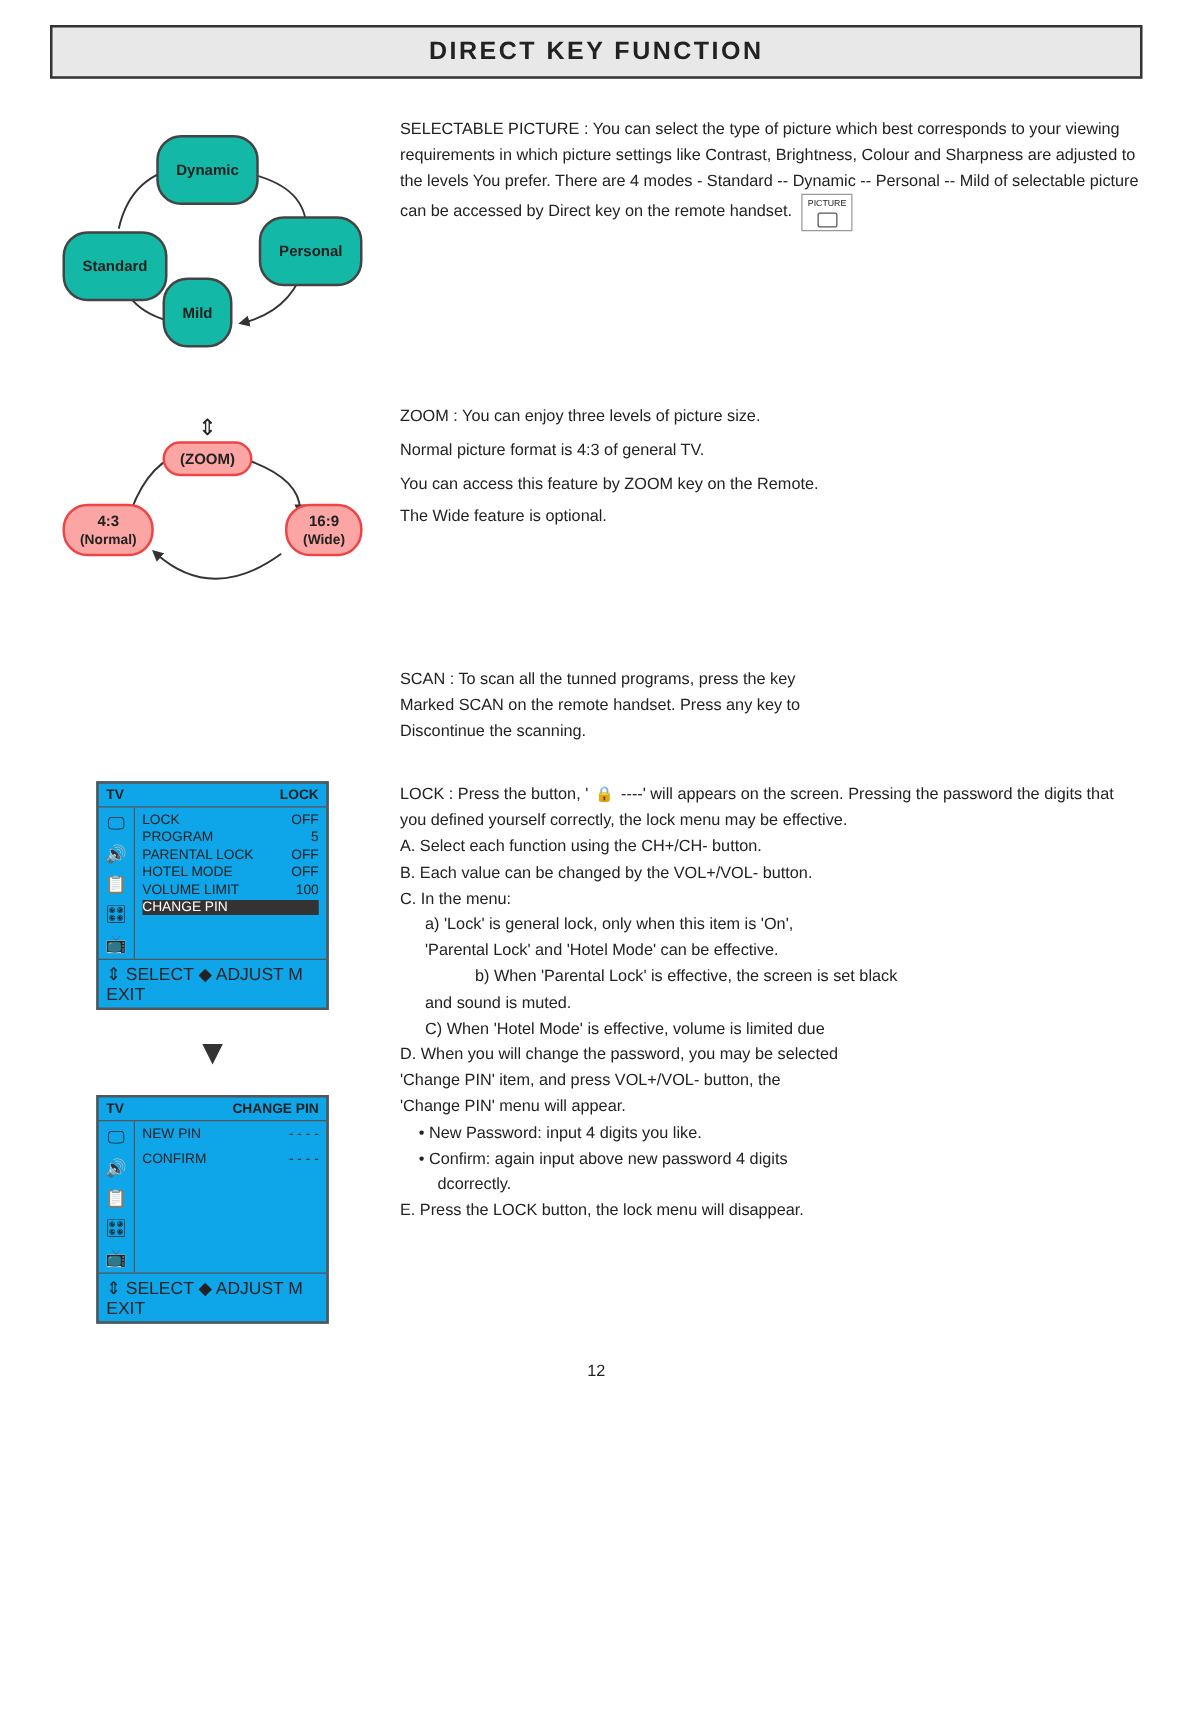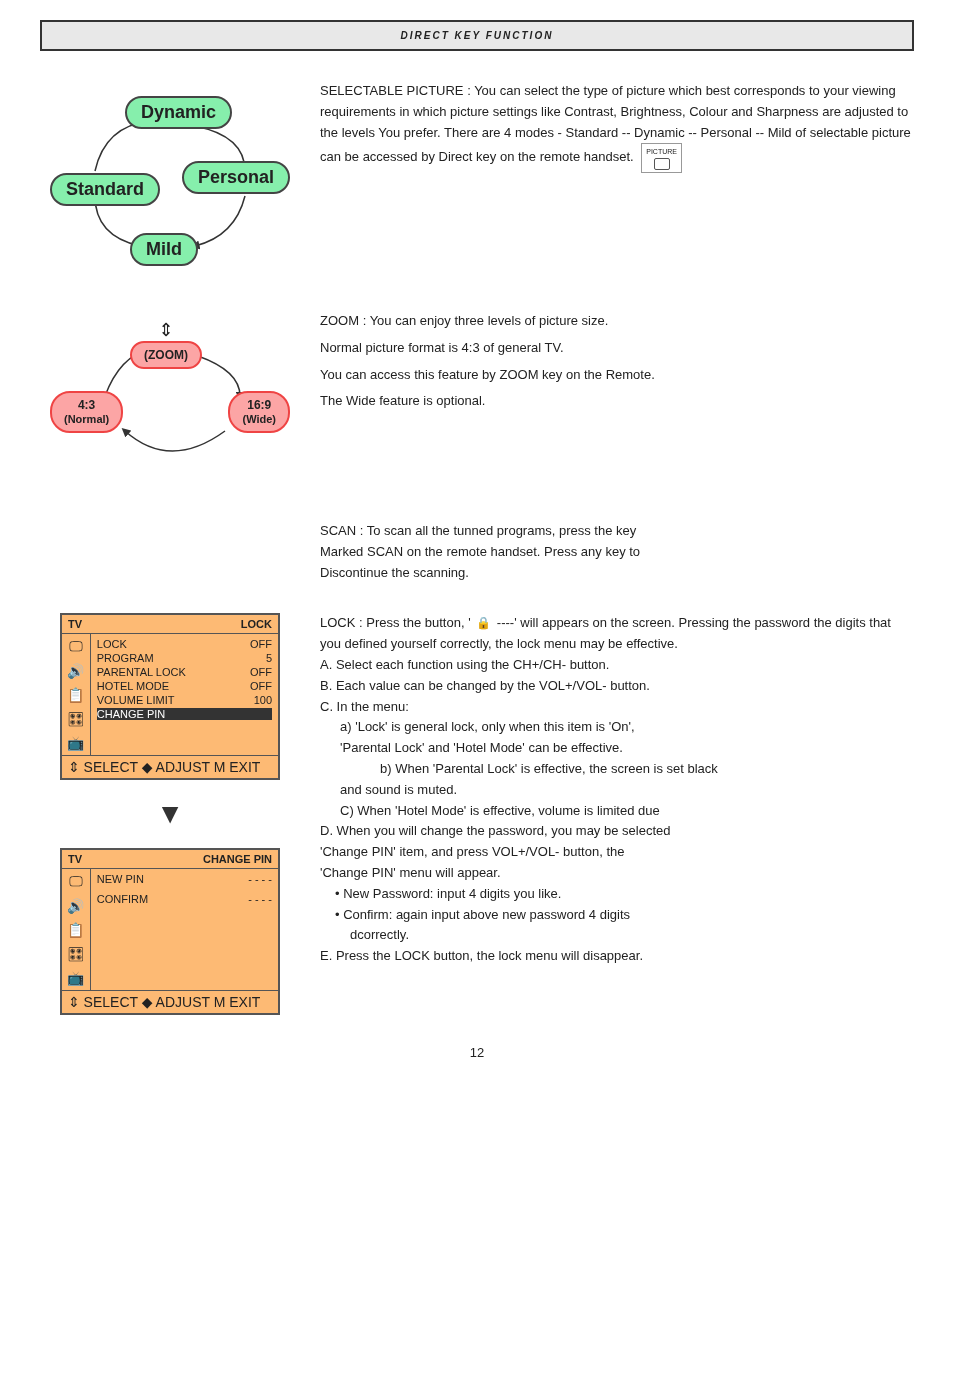--- a/index.html
+++ b/index.html
@@ -15,24 +15,23 @@
 
     
     .page-header {
       border: 2px solid #333;
       background: #e8e8e8;
       text-align: center;
       padding: 8px 0;
       margin-bottom: 30px;
     }
     .page-header h1 {
-      font-size: 10px;
+      font-size: 20px;
       font-weight: bold;
       letter-spacing: 2px;
-      font-style: italic;
     }
 
     
     .section {
       display: flex;
       align-items: flex-start;
       margin-bottom: 30px;
       gap: 20px;
     }
     .section-left {
@@ -48,26 +47,26 @@
     .section-right p { margin-bottom: 6px; }
 
     
     .picture-cycle {
       position: relative;
       width: 240px;
       height: 200px;
     }
     .cycle-node {
       position: absolute;
-      background: #86efac;
+      background: #14b8a6;
       border: 2px solid #444;
       border-radius: 20px;
-      padding: 4px 14px;
+      padding: 19px 14px;
       font-weight: bold;
-      font-size: 18px;
+      font-size: 12px;
       text-align: center;
       white-space: nowrap;
     }
 
     
     .zoom-diagram {
       position: relative;
       width: 240px;
       height: 180px;
     }
@@ -82,23 +81,23 @@
       white-space: nowrap;
       background: #fca5a5;
     }
 
     
     .kw { font-weight: normal; }
 
     
     .menu-box {
       border: 2px solid #555;
-      width: 220px;
+      width: 186px;
       font-size: 11px;
-      background: #fdba74;
+      background: #0ea5e9;
     }
     .menu-box .menu-header {
       display: flex;
       justify-content: space-between;
       padding: 3px 6px;
       border-bottom: 1px solid #555;
       font-weight: bold;
       font-size: 11px;
     }
     .menu-box .menu-sidebar {

